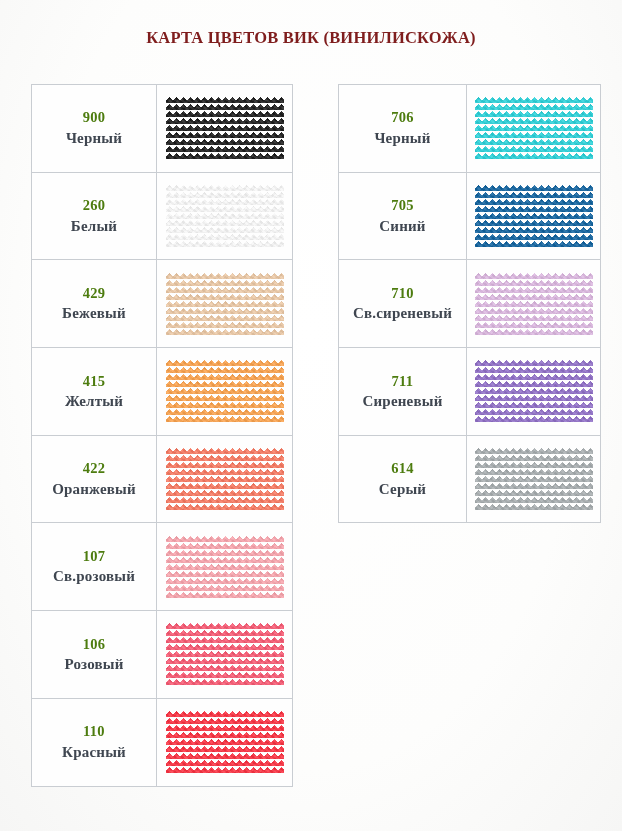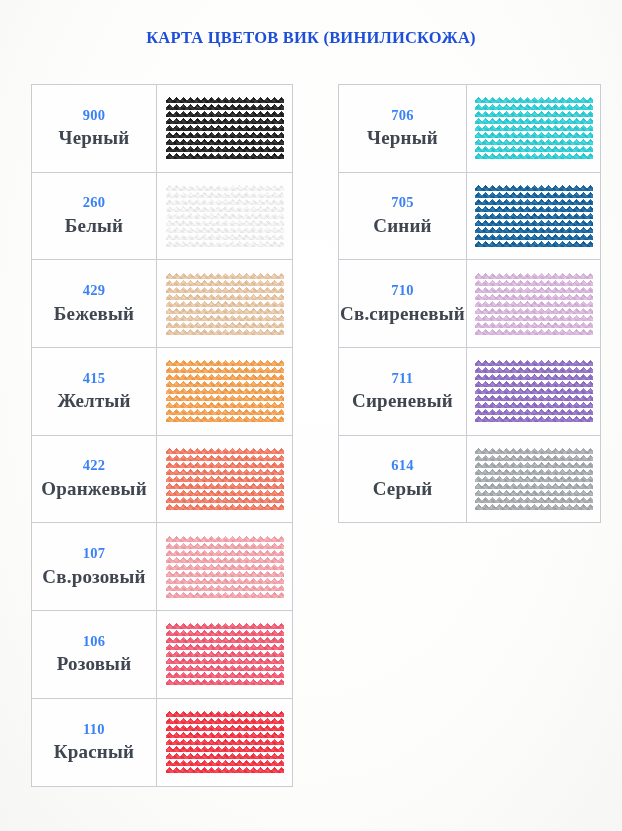--- a/index.html
+++ b/index.html
@@ -24,21 +24,21 @@
   }
   .page-title {
     position: absolute;
     top: 28px;
     left: 0;
     width: 622px;
     text-align: center;
     font-size: 16.5px;
     font-weight: bold;
     letter-spacing: 0.2px;
-    color: #1d4ed8;
+    color: #7f1d1d;
     font-family: "Liberation Serif", serif;
   }
   .tables {
     position: absolute;
     top: 84px;
     left: 0;
     width: 622px;
     height: 696px;
   }
   .color-table {
@@ -63,26 +63,26 @@
   .color-table.right .col-swatch { width: 133px; }
 
   .label-cell {
     text-align: center;
     line-height: 1.35;
   }
   .code {
     display: block;
     font-size: 14.5px;
     font-weight: bold;
-    color: #3b82f6;
+    color: #4d7c0f;
     letter-spacing: 0.3px;
   }
   .name {
     display: block;
-    font-size: 19px;
+    font-size: 15px;
     font-weight: bold;
     color: #3f4650;
     letter-spacing: 0.2px;
   }
 
   .swatch-cell {
     position: relative;
     overflow: hidden;
   }
   .swatch-wrap {

